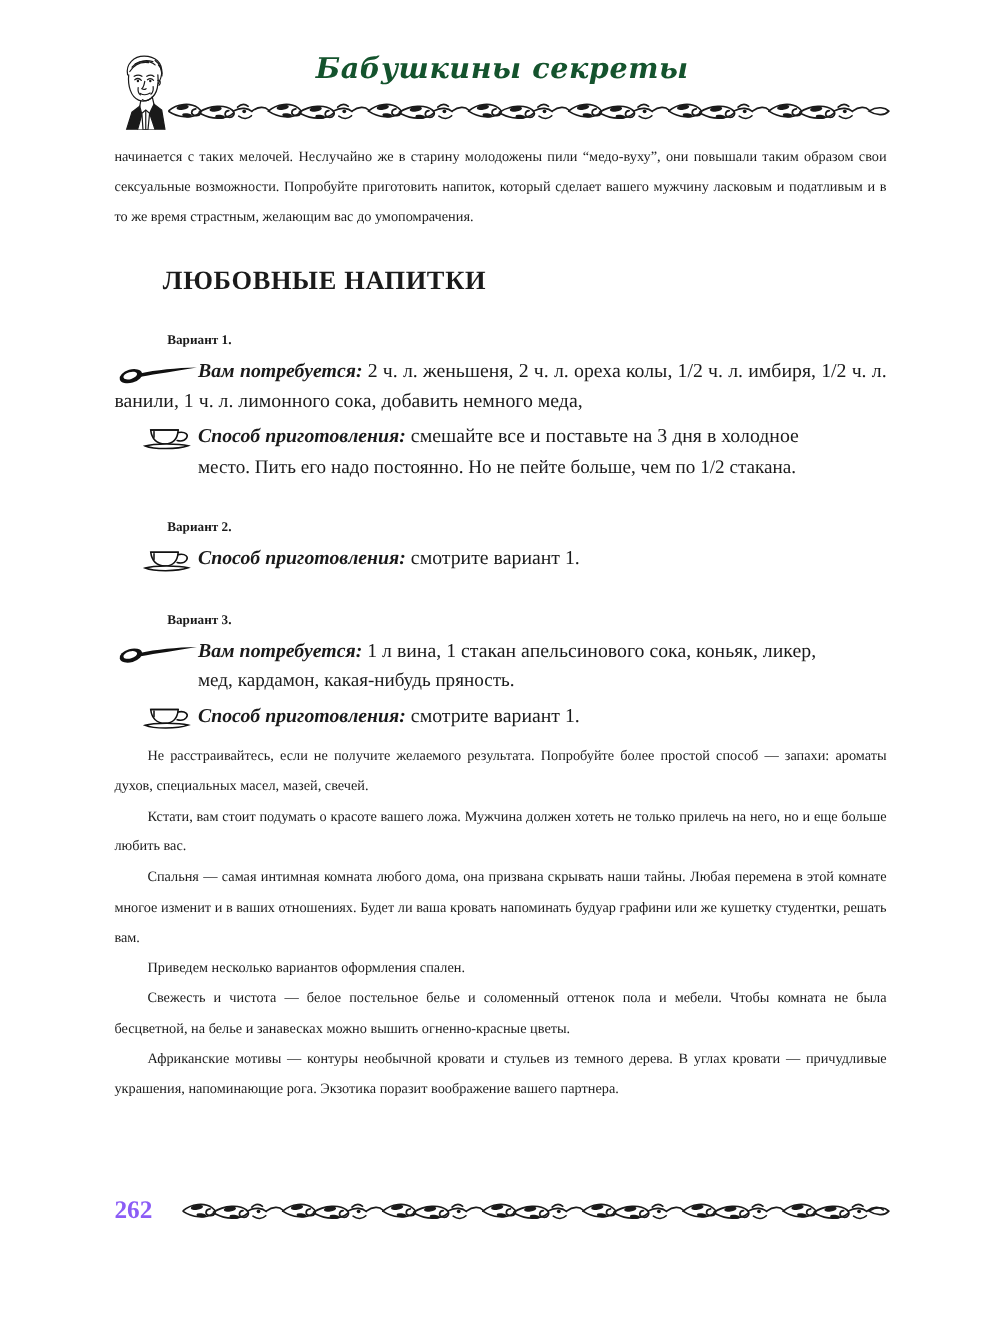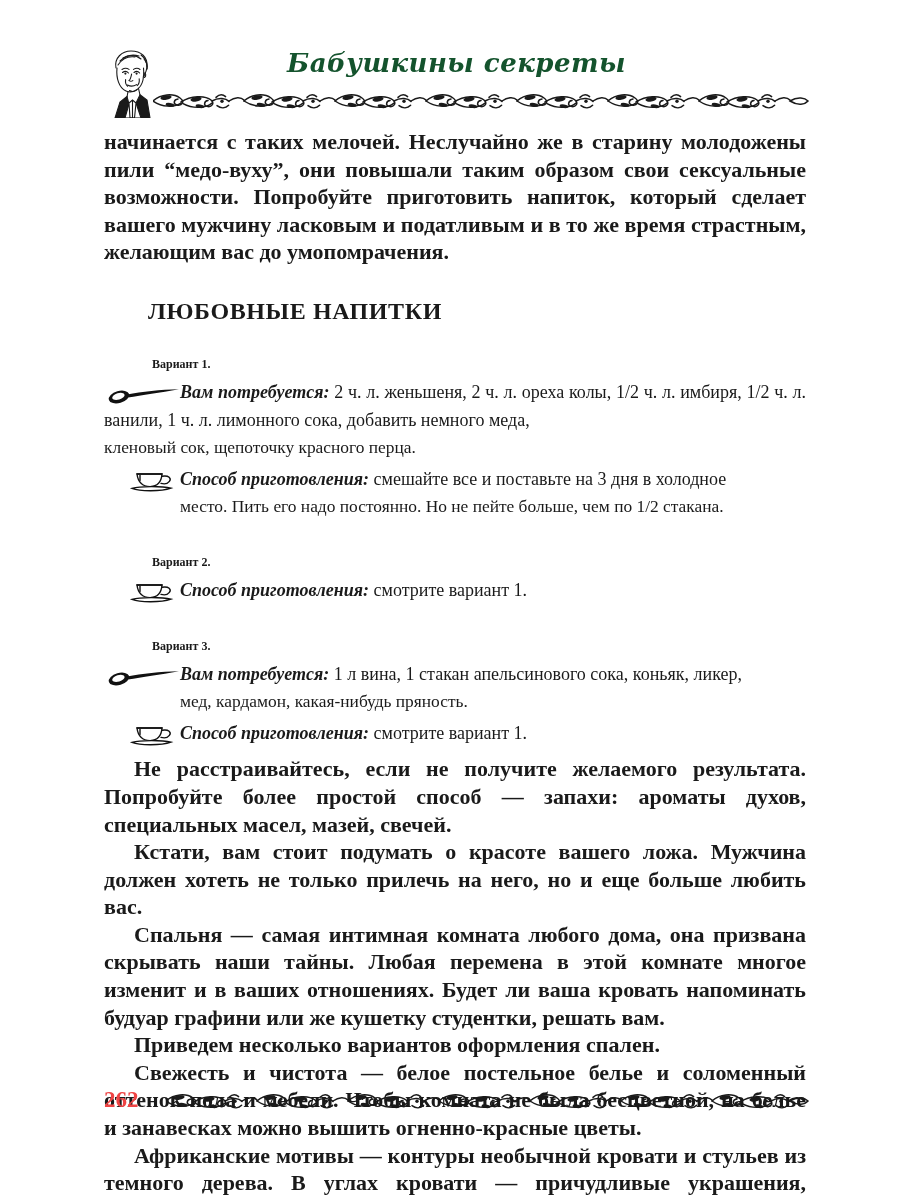--- a/index.html
+++ b/index.html
@@ -56,26 +56,25 @@
 
   
   .content {
     position: absolute;
     left: 104px;
     top: 128px;
     width: 702px;
   }
   p.body {
     margin: 0;
-    font-size: 22px;
+    font-size: 13px;
     line-height: 27.6px;
     text-align: justify;
     text-justify: inter-word;
     hyphens: manual;
-    font-weight: bold;
   }
   p.indent { text-indent: 30px; }
   p.gap-sm { margin-top: 8px; }
 
   h2.section-head {
     margin: 33px 0 0 0;
     padding-left: 44px;
     font-size: 24px;
     font-weight: bold;
     letter-spacing: 0.6px;
@@ -137,21 +136,21 @@
     width: 706px;
     height: 32px;
   }
   .page-number {
     position: absolute;
     left: 0;
     top: 0;
     font-size: 23px;
     font-weight: bold;
     line-height: 30px;
-    color: #ef4444;
+    color: #8b5cf6;
   }
   .footer-rule {
     position: absolute;
     left: 62px;
     top: 5px;
     width: 644px;
     height: 22px;
   }
   svg { display: block; }
 </style>
@@ -256,21 +255,20 @@
       <div class="icon-slot">
         <svg viewBox="0 0 76 24" width="76" height="24">
           <ellipse cx="13" cy="14" rx="10.5" ry="6" transform="rotate(-16 13 14)" fill="#111"></ellipse>
           <ellipse cx="12.4" cy="13.4" rx="6.4" ry="3.2" transform="rotate(-16 12.4 13.4)" fill="#fff"></ellipse>
           <path d="M21 11.6 C36 8.4, 54 6.6, 73 6.2 C54 9.6, 36 12, 22 14.6 Z" fill="#111"></path>
         </svg>
       </div>
       <p class="recipe-text">
         <span class="lead">Вам потребуется:</span><span> 2 ч. л. женьшеня, 2 ч. л. ореха колы, 1/2 ч. л. имбиря, 1/2 ч. л. ванили, 1 ч. л. лимонного сока, добавить немного меда,</span>
       </p>
-      <p class="cont-line">кленовый сок, щепоточку красного перца.</p>
     </div>
 
     <div class="recipe-block">
       <div class="icon-slot cup">
         <svg viewBox="0 0 50 26" width="50" height="26">
           <g fill="none" stroke="#111" stroke-width="1.4" stroke-linecap="round">
             <path d="M9 6 L34 6 C33.4 14, 30 18.4, 22 18.6 C14 18.4, 10 14, 9 6 Z" fill="#fff"></path>
             <path d="M34 8.2 C41 7, 43.6 10.4, 41.4 13.4 C39.6 15.8, 36 16.2, 33 15.4"></path>
             <path d="M12 7.4 L12 12.6"></path>
             <path d="M4 20.4 C12 23.6, 33 23.6, 43 20.2 C34 18, 12 18, 4 20.4 Z" fill="#fff"></path>

